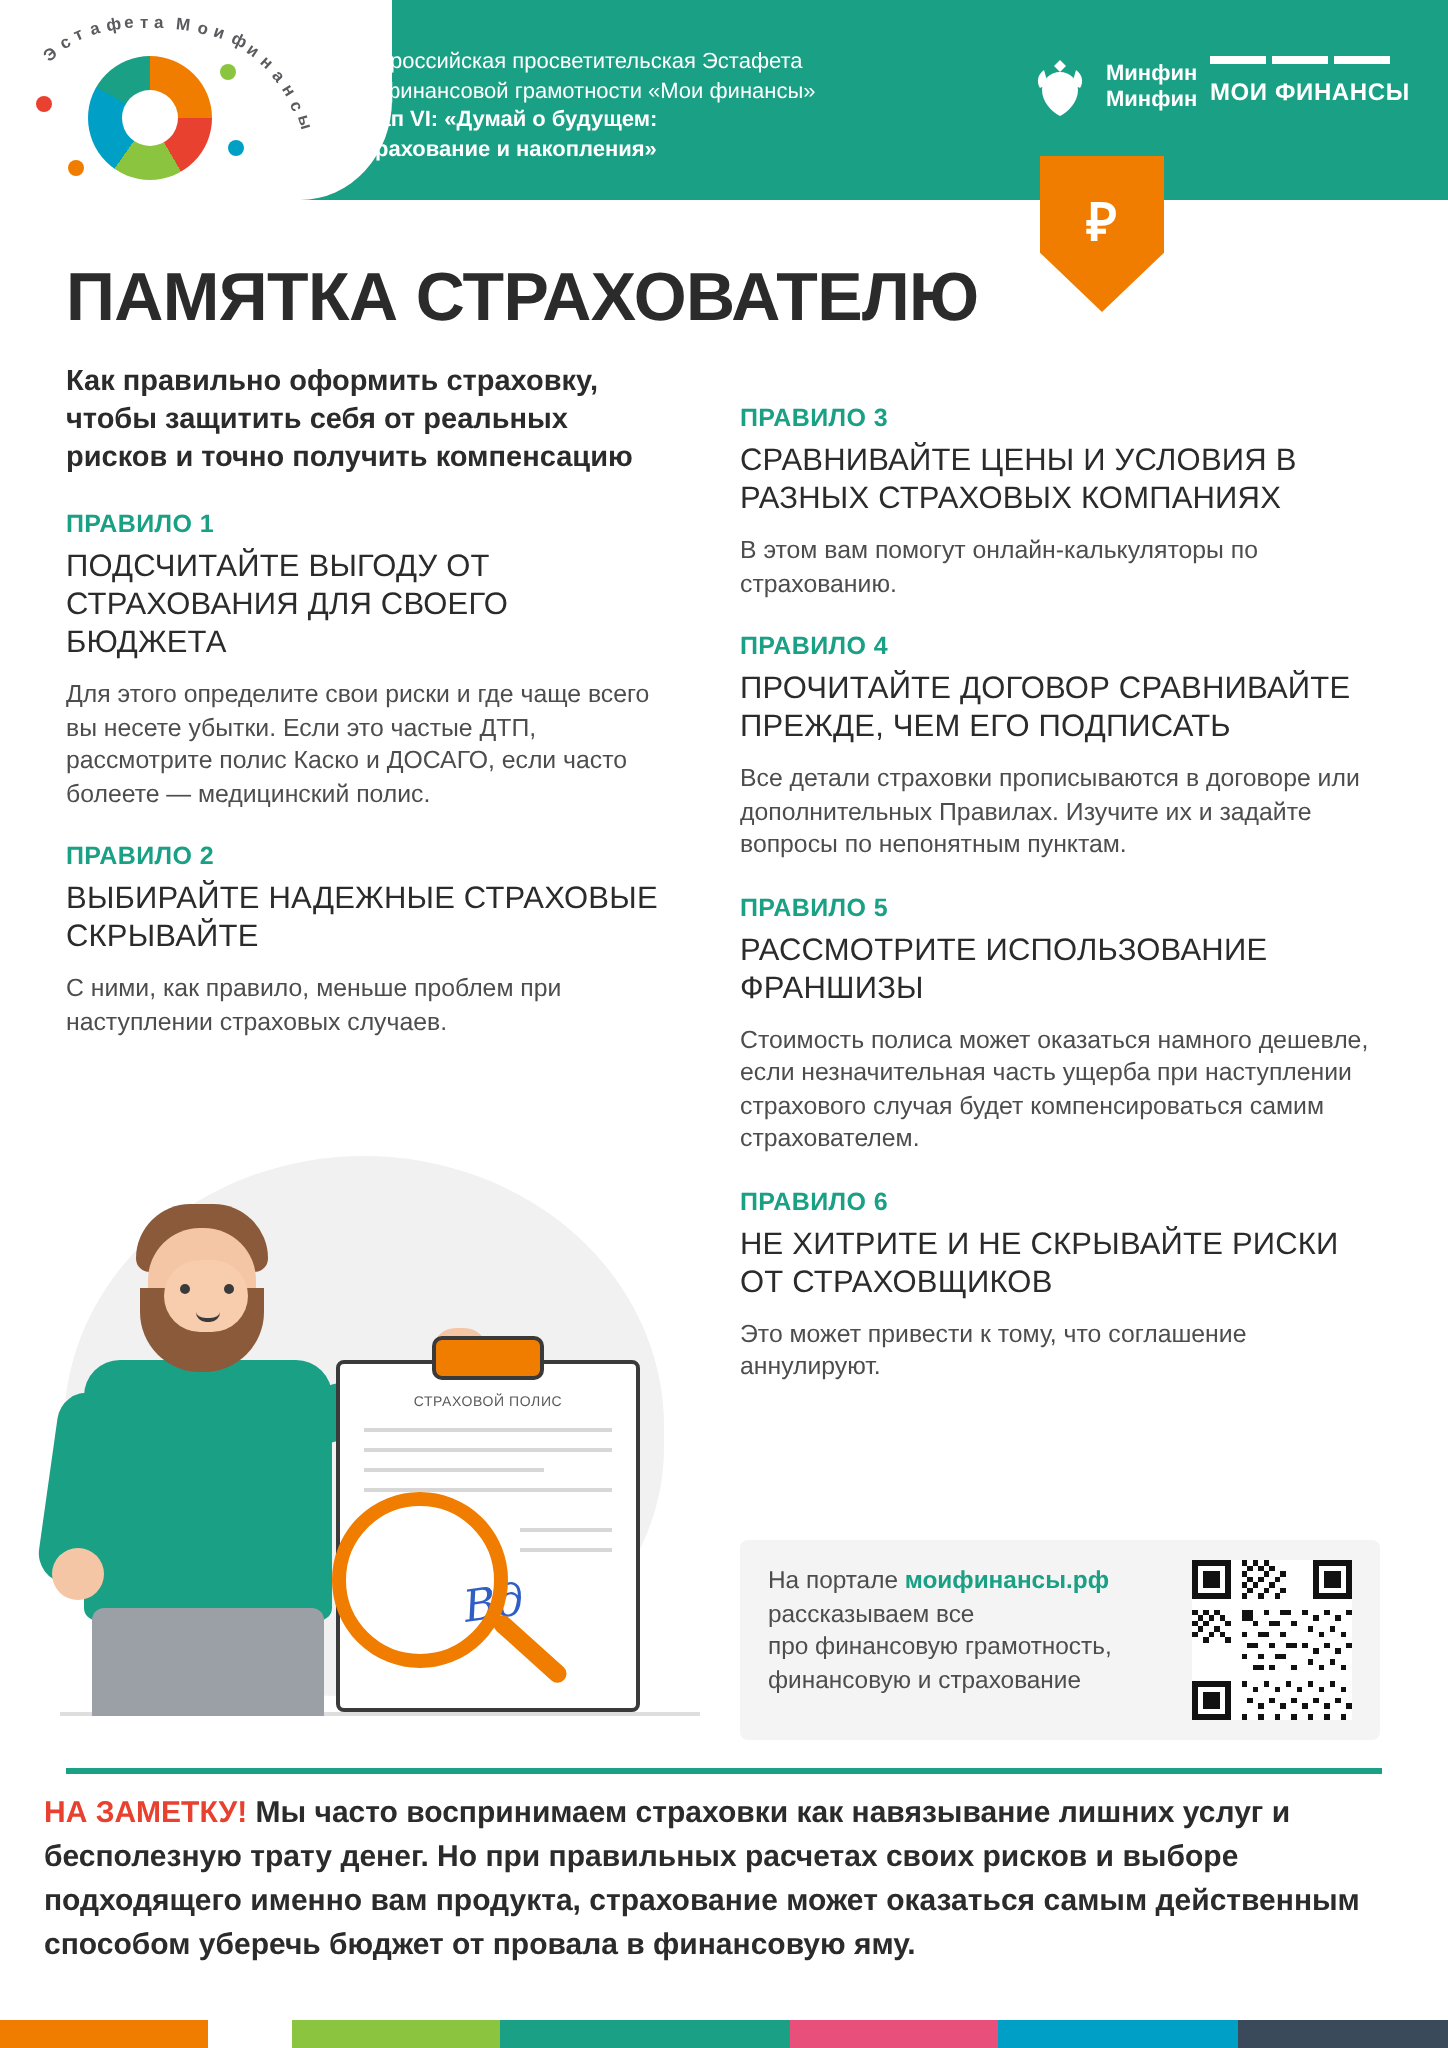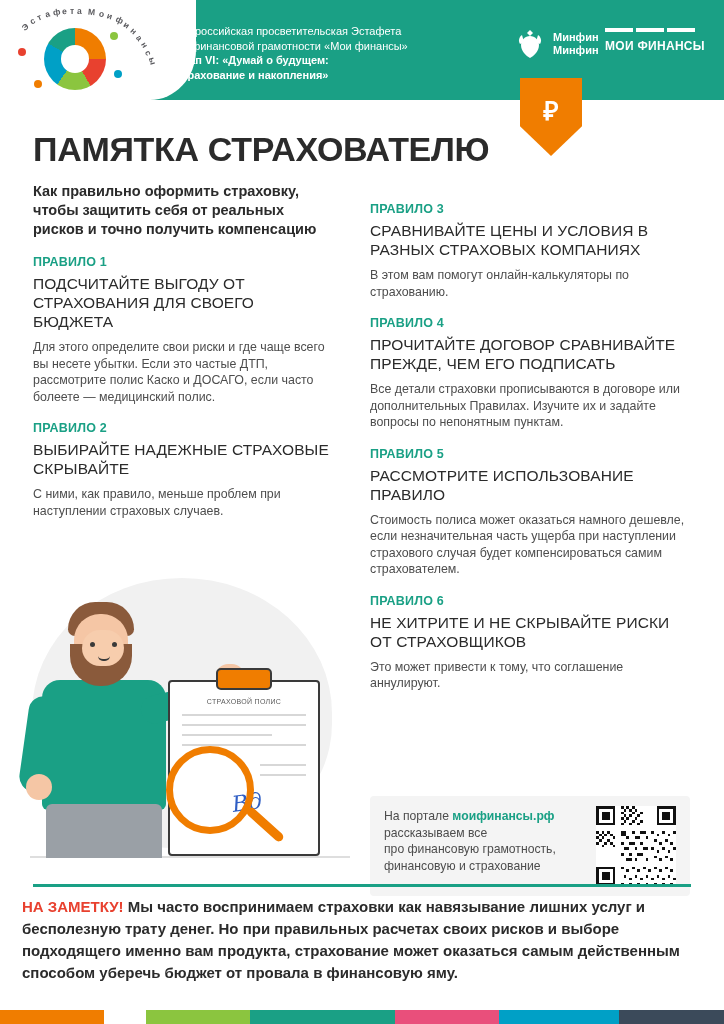--- a/index.html
+++ b/index.html
@@ -199,21 +199,21 @@
     position:absolute; left:146px; top:178px; width:88px; height:88px;
     border:7px solid #f07d00; border-radius:50%; background:transparent;
   }
   .mag-handle{
     position:absolute; left:222px; top:252px; width:46px; height:9px;
     background:#f07d00; border-radius:6px; transform:rotate(42deg);
   }
 
   
   .qrbox{
-    position:absolute; left:370px; top:796px; width:320px; height:100px;
+    position:absolute; left:370px; top:770px; width:320px; height:100px;
     background:#f4f4f4; border-radius:4px;
   }
   .qr-text{
     position:absolute; left:14px; top:12px; width:180px;
     font-size:12.2px; line-height:16.5px; color:#4d4d4d;
   }
   .qr-text .grn{ color:#1aa085; font-weight:700; }
   .qr-code{
     position:absolute; right:14px; top:10px; width:80px; height:80px;
     background:#ffffff;
@@ -334,21 +334,21 @@
       <div class="rule-head">СРАВНИВАЙТЕ ЦЕНЫ И УСЛОВИЯ В РАЗНЫХ СТРАХОВЫХ КОМПАНИЯХ</div>
       <div class="rule-body">В этом вам помогут онлайн-калькуляторы по страхованию.</div>
     </div>
     <div class="blk">
       <div class="rule-label">ПРАВИЛО 4</div>
       <div class="rule-head">ПРОЧИТАЙТЕ ДОГОВОР СРАВНИВАЙТЕ ПРЕЖДЕ, ЧЕМ ЕГО ПОДПИСАТЬ</div>
       <div class="rule-body">Все детали страховки прописываются в договоре или дополнительных Правилах. Изучите их и задайте вопросы по непонятным пунктам.</div>
     </div>
     <div class="blk">
       <div class="rule-label">ПРАВИЛО 5</div>
-      <div class="rule-head">РАССМОТРИТЕ ИСПОЛЬЗОВАНИЕ ПРАВИЛО</div>
+      <div class="rule-head">РАССМОТРИТЕ ИСПОЛЬЗОВАНИЕ ФРАНШИЗЫ</div>
       <div class="rule-body">Стоимость полиса может оказаться намного дешевле, если незначительная часть ущерба при наступлении страхового случая будет компенсироваться самим страхователем.</div>
     </div>
     <div class="blk">
       <div class="rule-label">ПРАВИЛО 6</div>
       <div class="rule-head">НЕ ХИТРИТЕ И НЕ СКРЫВАЙТЕ РИСКИ ОТ СТРАХОВЩИКОВ</div>
       <div class="rule-body">Это может привести к тому, что соглашение аннулируют.</div>
     </div>
   </div>
 
   <div class="illus">

